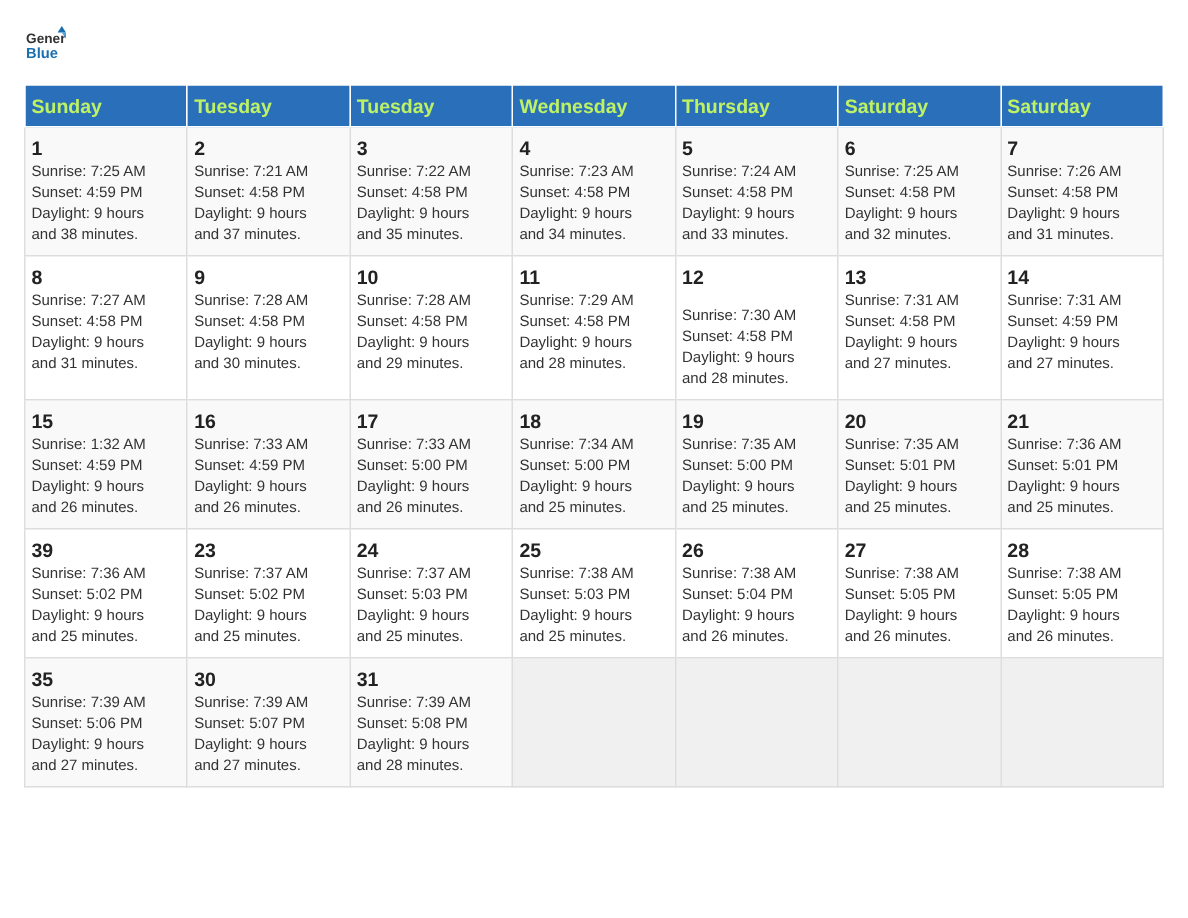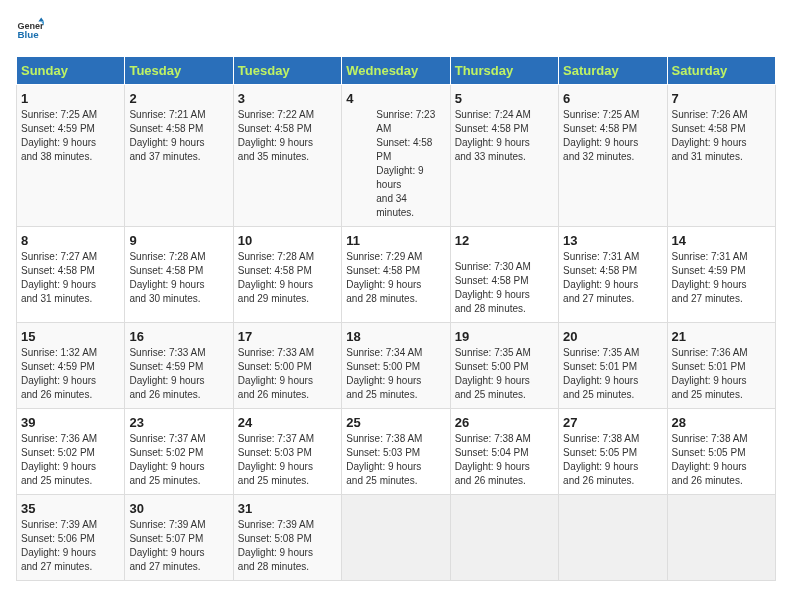--- a/index.html
+++ b/index.html
@@ -132,21 +132,21 @@
         </td>
         <td>
           <span class="day-number">3</span>
           <div class="day-info" style="white-space: pre-line;">Sunrise: 7:22 AM
 Sunset: 4:58 PM
 Daylight: 9 hours
 and 35 minutes.</div>
         </td>
         <td>
           <span class="day-number">4</span>
-          <div class="day-info" style="white-space: pre-line; margin-left: 30px;">Sunrise: 7:23 AM
+          <div class="day-info" style="white-space: pre-line;">Sunrise: 7:23 AM
 Sunset: 4:58 PM
 Daylight: 9 hours
 and 34 minutes.</div>
         </td>
         <td>
           <span class="day-number">5</span>
           <div class="day-info" style="white-space: pre-line;">Sunrise: 7:24 AM
 Sunset: 4:58 PM
 Daylight: 9 hours
 and 33 minutes.</div>

